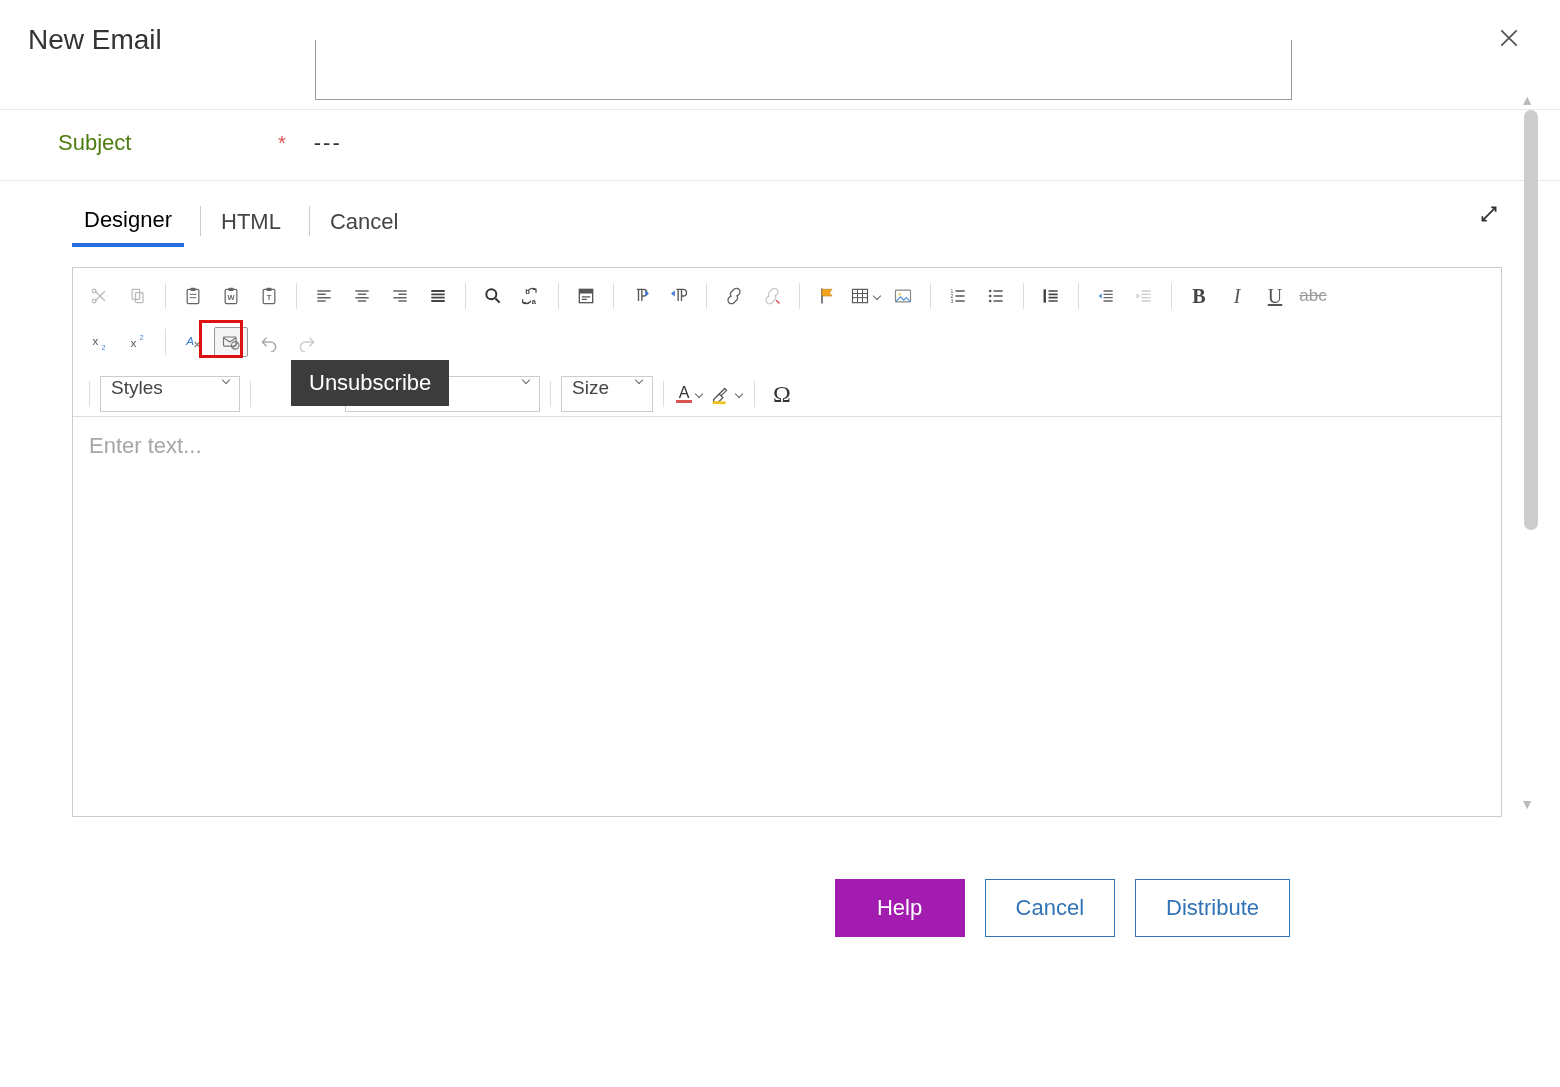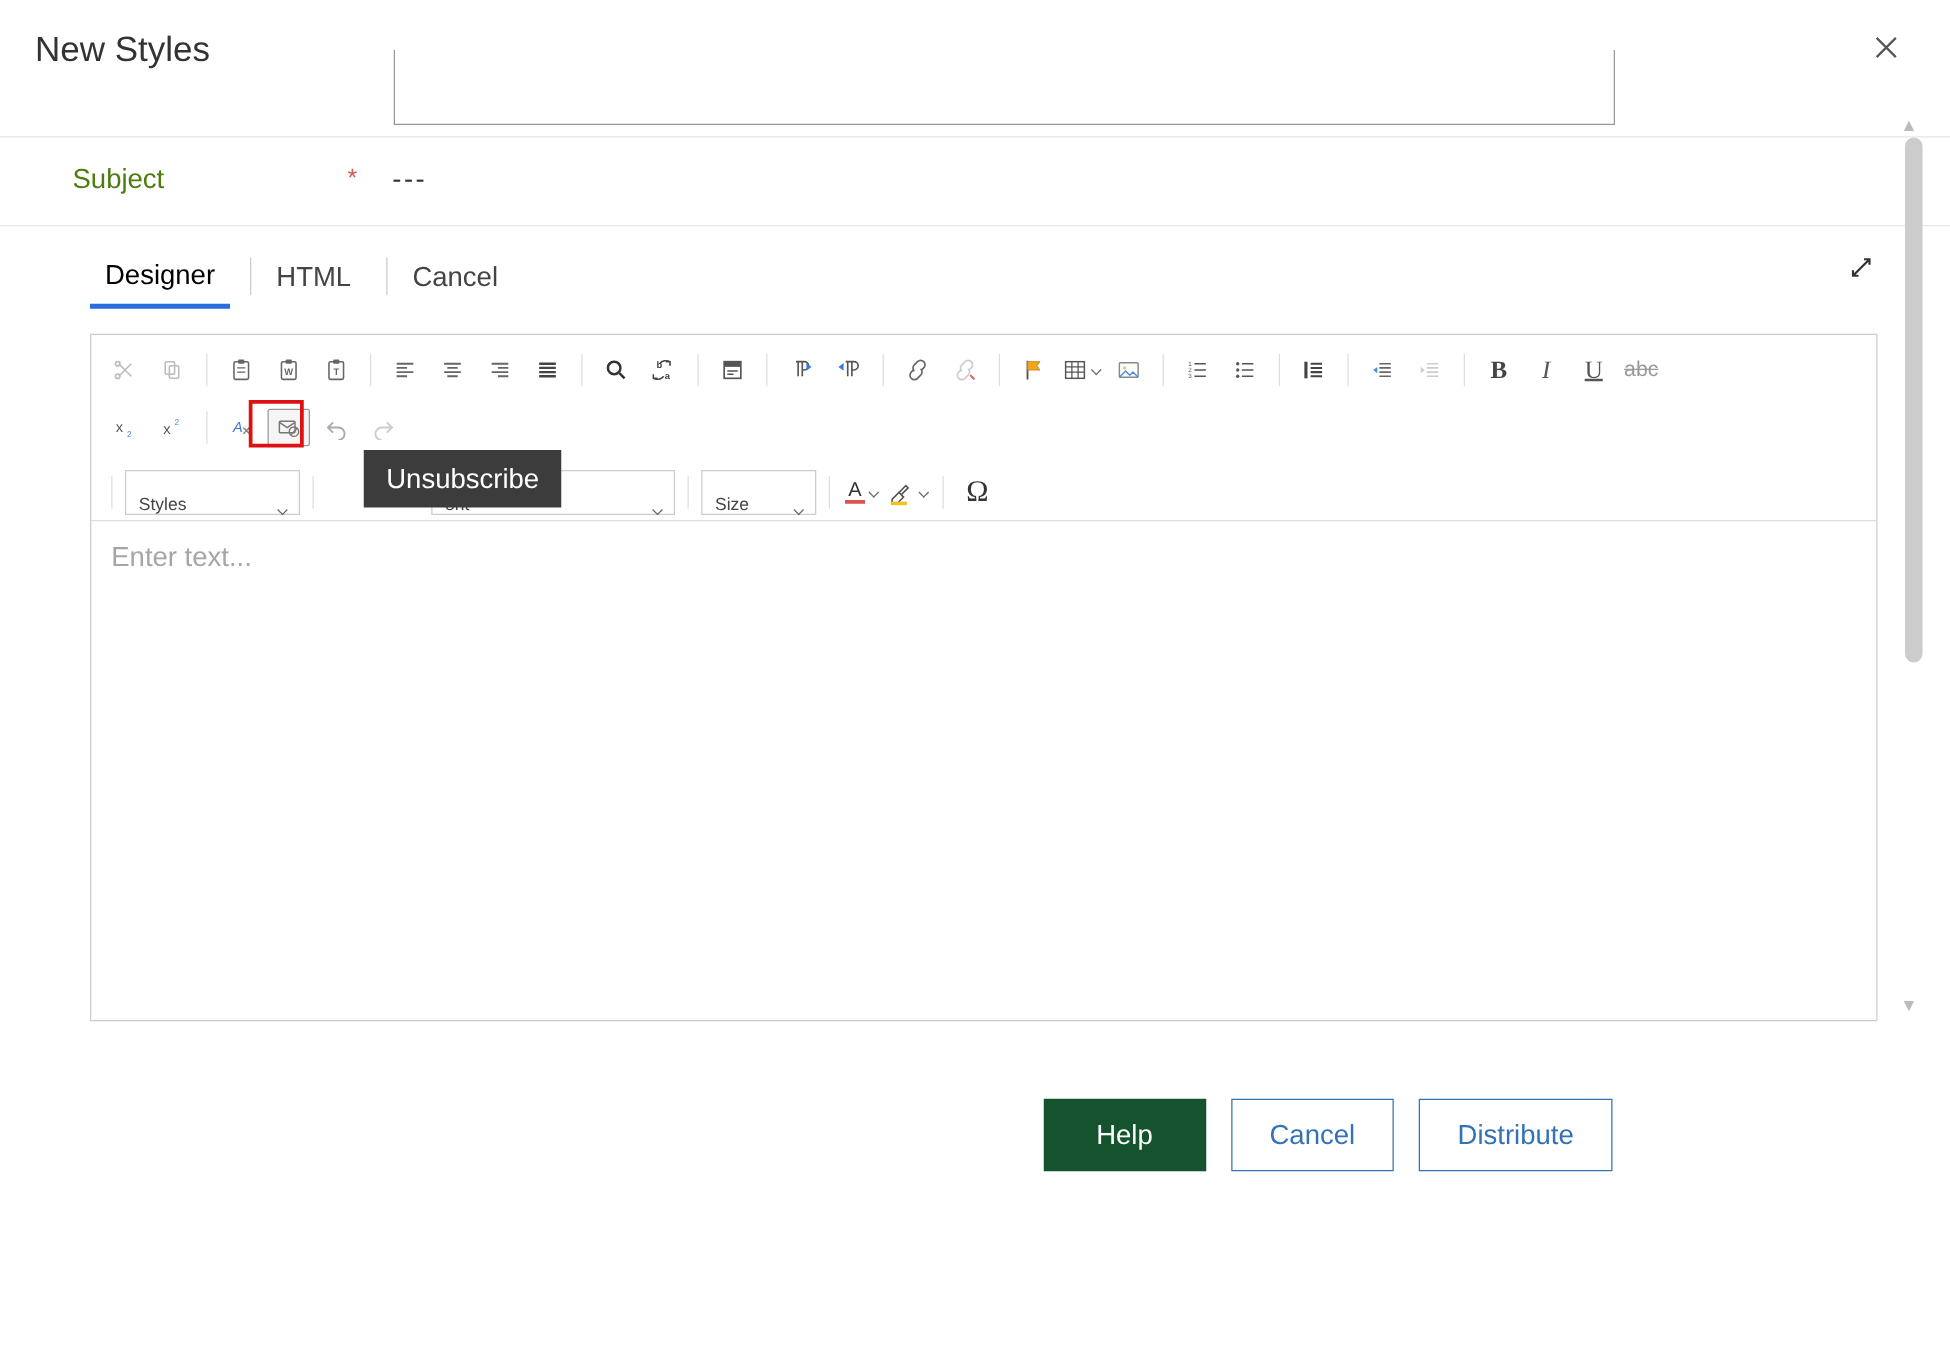--- a/index.html
+++ b/index.html
@@ -26,55 +26,55 @@
   .toolbar { border-bottom: 1px solid #ddd; padding: 8px 10px 2px; position: relative; }
   .trow { display: flex; align-items: center; flex-wrap: wrap; gap: 4px; min-height: 40px; }
   .tbtn { width: 34px; height: 30px; display: inline-flex; align-items: center; justify-content: center; color: #666; cursor: pointer; border-radius: 2px; }
   .tbtn.disabled { color: #bbb; cursor: default; }
   .tsep { width: 1px; height: 26px; background: #ddd; margin: 0 6px; }
   .trow svg { width: 20px; height: 20px; }
   .dd { width: 6px; height: 6px; border-right: 1.5px solid #666; border-bottom: 1.5px solid #666; transform: rotate(45deg); margin-left: 4px; }
   .split { display: inline-flex; align-items: center; height: 30px; cursor: pointer; color: #555; padding: 0 2px; }
 
   .trow2 { display: flex; align-items: center; gap: 4px; padding-top: 4px; min-height: 44px; }
-  .sel { border: 1px solid #ccc; height: 36px; display: inline-flex; align-items: flex-end; justify-content: space-between; padding: 0 10px; background: #fff; cursor: pointer; font-size: 14px; color: #444; }
+  .sel { border: 1px solid #ccc; height: 36px; display: inline-flex; align-items: flex-start; justify-content: space-between; padding: 0 10px; background: #fff; cursor: pointer; font-size: 19px; color: #444; }
   .sel .dd { margin-left: 12px; }
 
   .content-area { flex: 1; padding: 16px 16px; font-size: 22px; color: #a0a0a0; }
   .placeholder { color: #a6a6a6; }
 
   .highlight-box { position: absolute; border: 3px solid #d11; pointer-events: none; }
   .tooltip { position: absolute; background: #3c3c3c; color: #fff; font-size: 22px; padding: 10px 18px; z-index: 50; }
 
   .scroll-arrow { position: absolute; right: 26px; color: #bbb; font-size: 14px; }
   .scroll-arrow.up { top: 92px; }
   .scroll-arrow.down { top: 796px; }
   .scroll-thumb { position: absolute; right: 22px; top: 110px; width: 14px; height: 420px; background: #ccc; border-radius: 7px; }
 
   .footer { position: absolute; bottom: 150px; right: 270px; display: flex; gap: 20px; }
   .btn { height: 58px; min-width: 130px; padding: 0 30px; display: inline-flex; align-items: center; justify-content: center; font-size: 22px; cursor: pointer; border: 1px solid transparent; }
-  .btn.primary { background: #14532d; color: #fff; }
+  .btn.primary { background: #a21caf; color: #fff; }
   .btn.secondary { background: #fff; border-color: #3273b7; color: #3273b7; }
 
   
   .bold-g { font-weight: 900; font-family: Georgia, serif; font-size: 20px; color: #444; }
   .italic-g { font-style: italic; font-family: Georgia, serif; font-size: 20px; color: #555; }
   .under-g { text-decoration: underline; font-family: Georgia, serif; font-size: 20px; color: #555; }
   .strike-g { text-decoration: line-through; font-size: 17px; color: #999; }
   .omega { font-size: 24px; font-family: Georgia, serif; color: #333; }
   .text-color-g { display:inline-flex; flex-direction:column; align-items:center; line-height:14px; }
   .text-color-g .bar { width:16px; height:3px; }
 </style>
 </head>
 <body>
 
 <div class="window">
 
   <div class="header">
-    <div class="title">New Styles</div>
+    <div class="title">New Email</div>
     <div class="close-x">
       <svg viewBox="0 0 20 20" width="22" height="22">
           <path d="M3 3 L17 17 M17 3 L3 17" stroke="#555" stroke-width="1.6" fill="none"></path>
         </svg>
     </div>
   </div>
 
   <div class="divider-input">
     <div class="top-input-outline"></div>
   </div>

